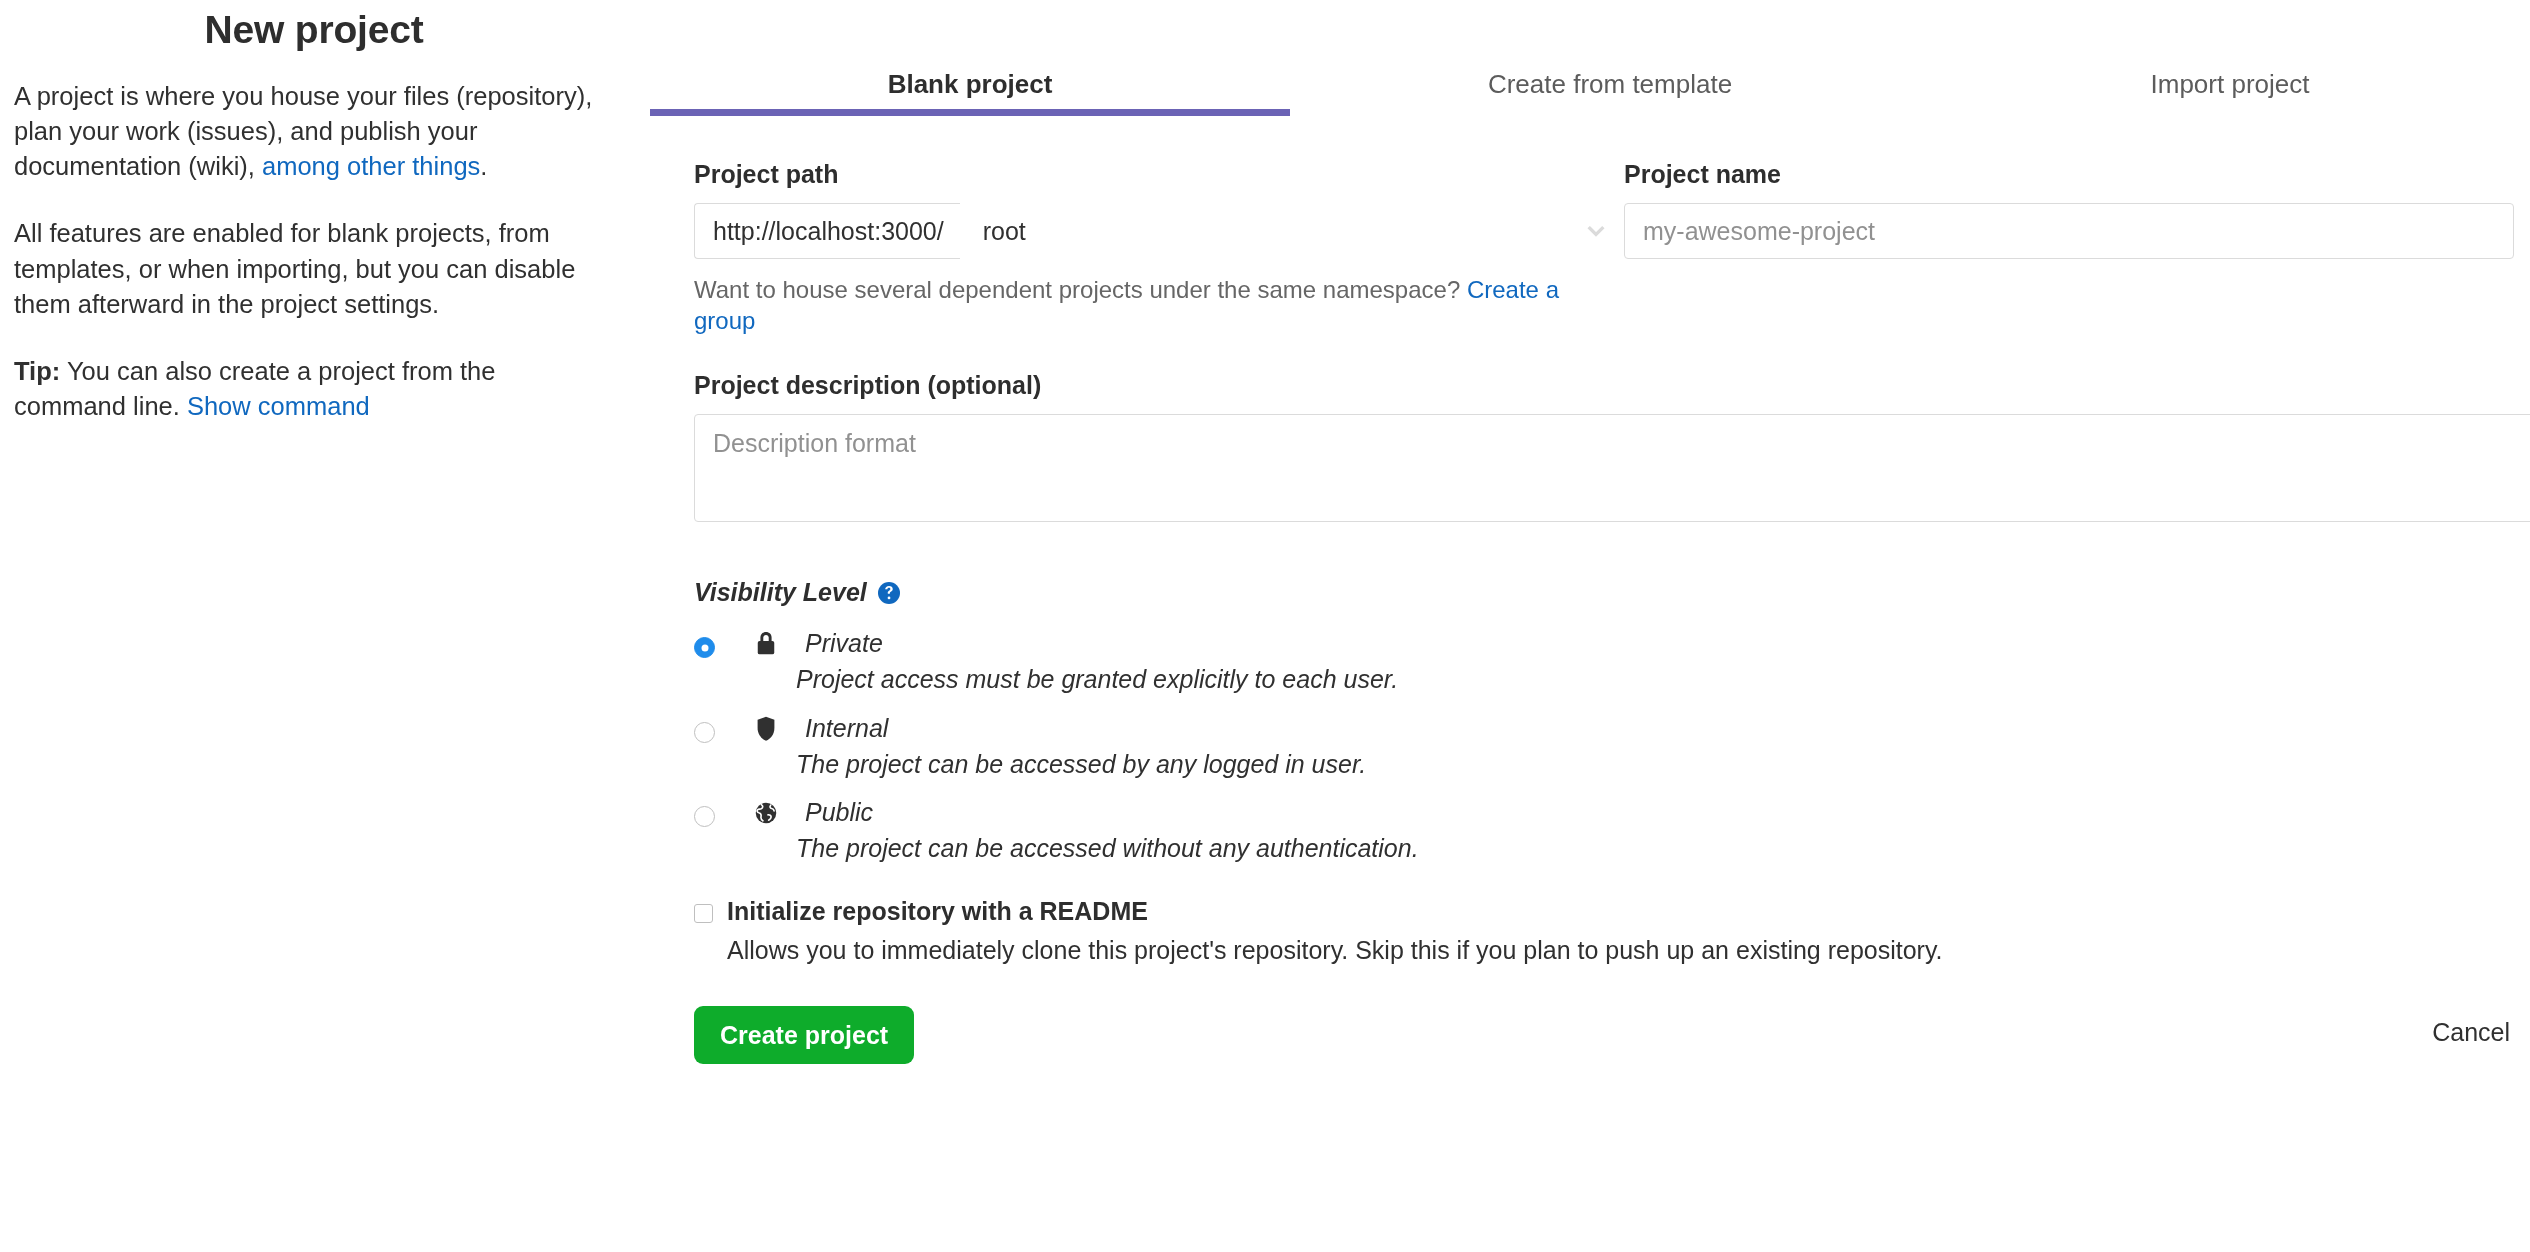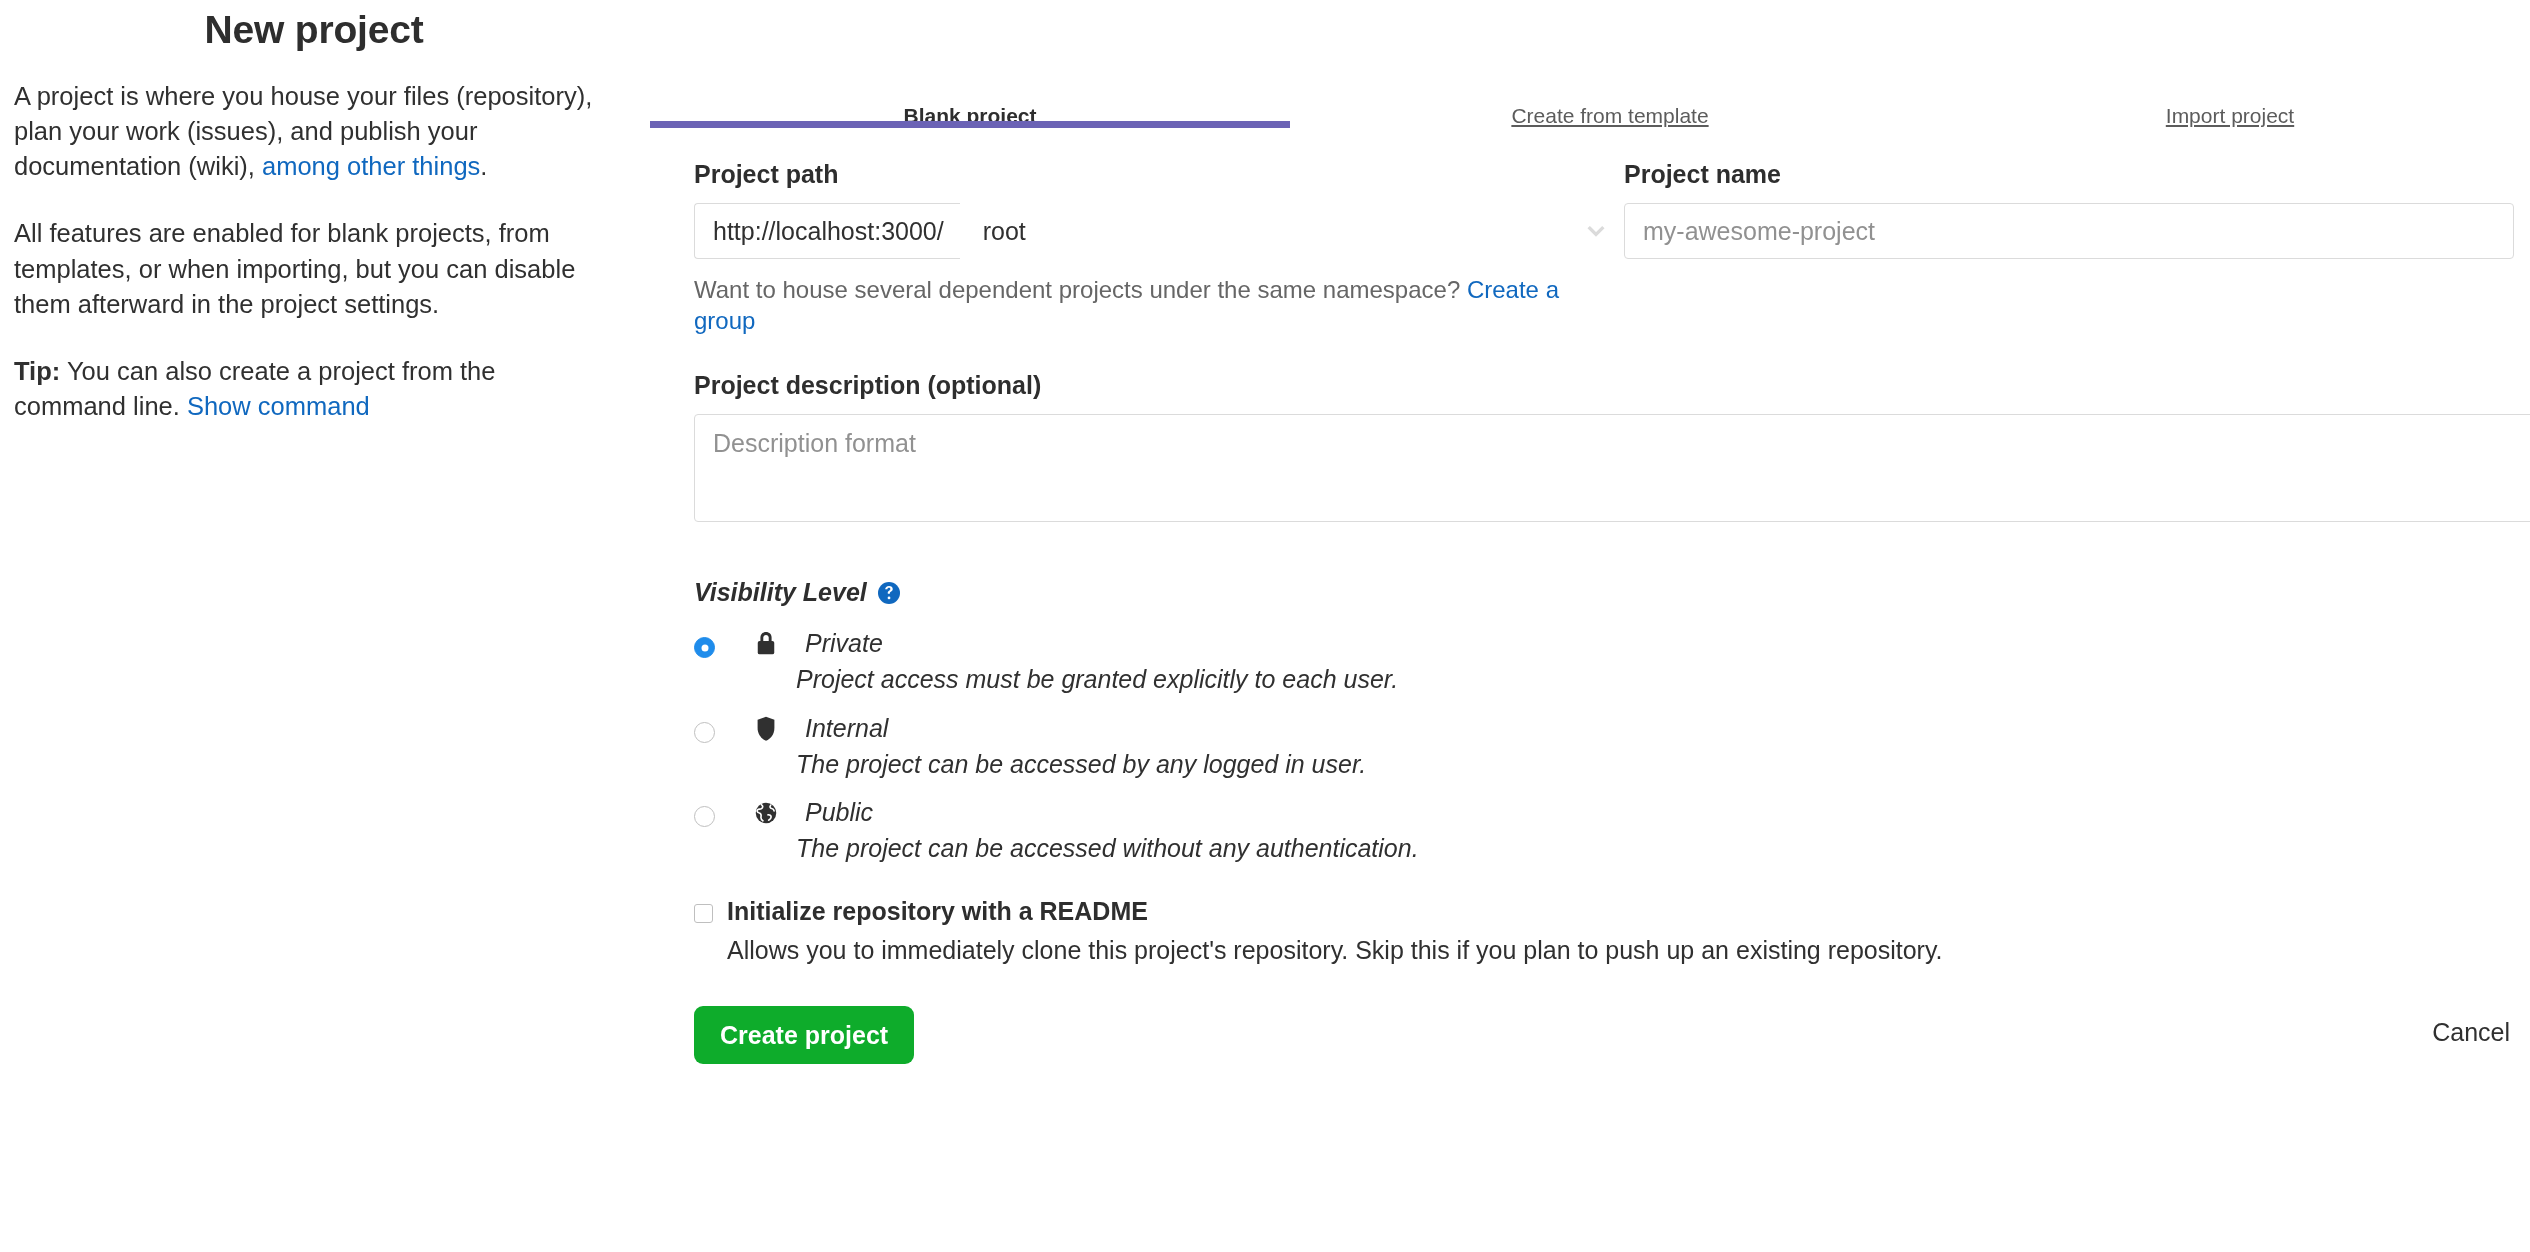--- a/index.html
+++ b/index.html
@@ -56,42 +56,41 @@
   
   .tabs {
     position: absolute;
     left: 650px;
     top: 18px;
     width: 1880px;
     height: 92px;
   }
   .tab {
     position: absolute;
-    top: 18px;
+    top: 6px;
     height: 92px;
     display: flex;
-    align-items: flex-end;
+    align-items: center;
     justify-content: center;
     padding-top: 28px;
-    font-size: 21px;
+    font-size: 26px;
     cursor: pointer;
     user-select: none;
   }
   .tab-0 { left: 0px;    width: 640px; }
   .tab-1 { left: 640px;  width: 640px; }
   .tab-2 { left: 1280px; width: 600px; }
   .tab-label { white-space: nowrap; }
   .tab.active .tab-label {
     color: #2e2e2e;
     font-weight: 700;
   }
   .tab:not(.active) .tab-label {
     color: #5c5c5c;
     font-weight: 400;
-    text-decoration: underline;
   }
   .tab.active::after {
     content: "";
     position: absolute;
     left: 0;
     bottom: 0;
     width: 100%;
     height: 7px;
     background: #6b63b5;
   }

